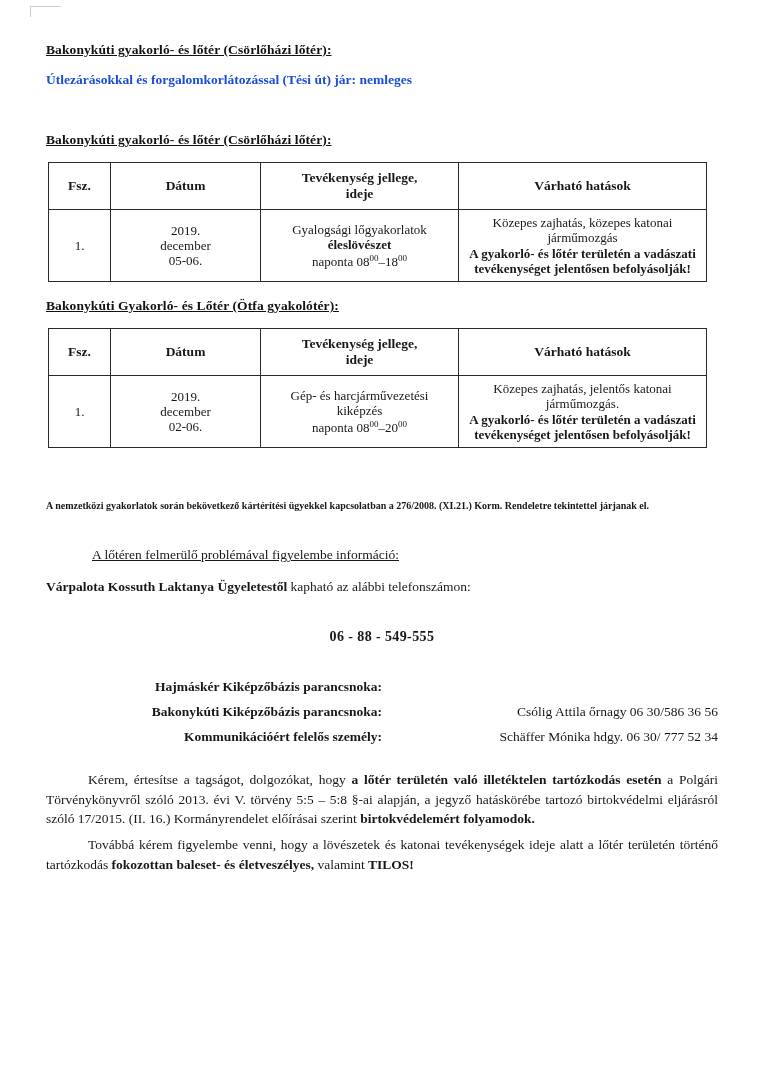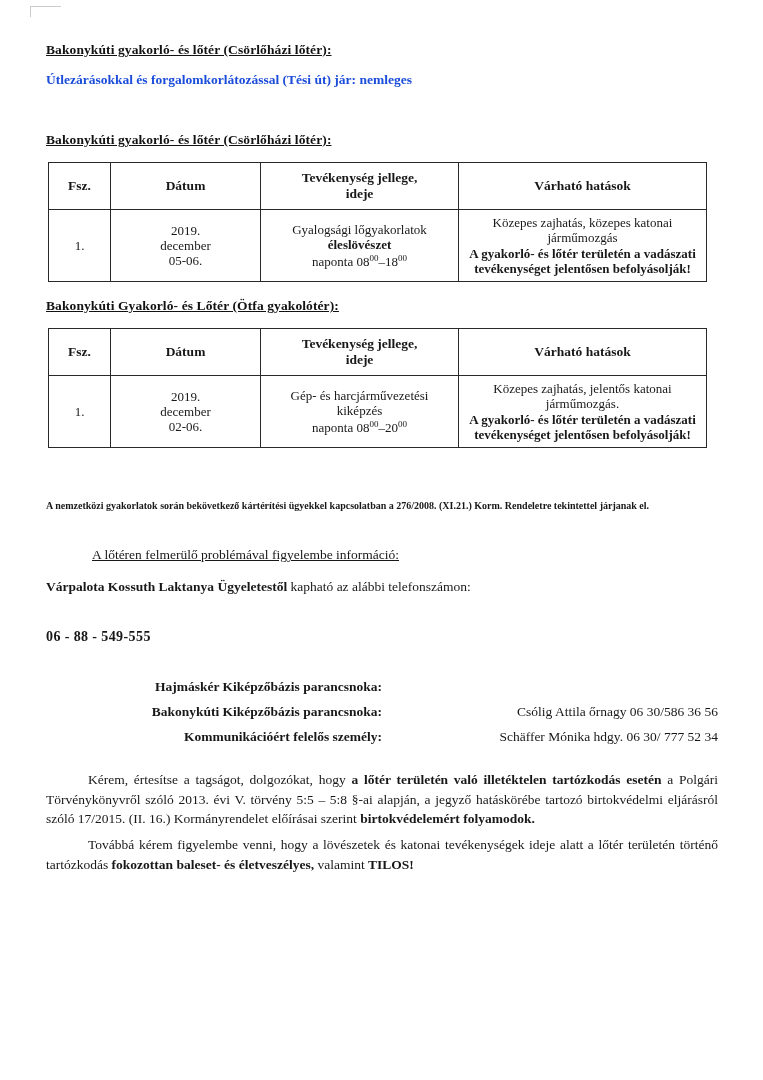--- a/index.html
+++ b/index.html
@@ -96,20 +96,21 @@
   .info-underline {
     text-decoration: underline;
     font-size: 13.5px;
     margin: 0;
   }
   .indent1 { margin-left: 46px; }
   .indent2 { margin-left: 46px; }
   .phone {
     font-weight: bold;
     font-size: 14px;
+    text-align: center;
     margin: 0;
     letter-spacing: .4px;
   }
   .contact-row {
     display: flex;
     margin: 0 0 9px 0;
     font-size: 13.5px;
     text-align: right;
   }
   .contact-label {

